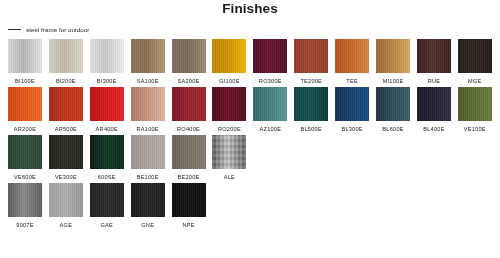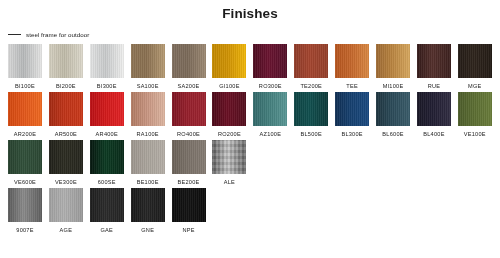--- a/index.html
+++ b/index.html
@@ -16,21 +16,20 @@
   }
 
   
   .page-title {
     text-align: center;
     font-size: 13.5px;
     font-weight: bold;
     color: #1b1b1b;
     letter-spacing: 0.1px;
     margin: 0;
-    padding-top: 5px;
     height: 17px;
     line-height: 17px;
   }
 
   
   .legend {
     display: flex;
     align-items: center;
     gap: 5px;
     padding-left: 8px;

